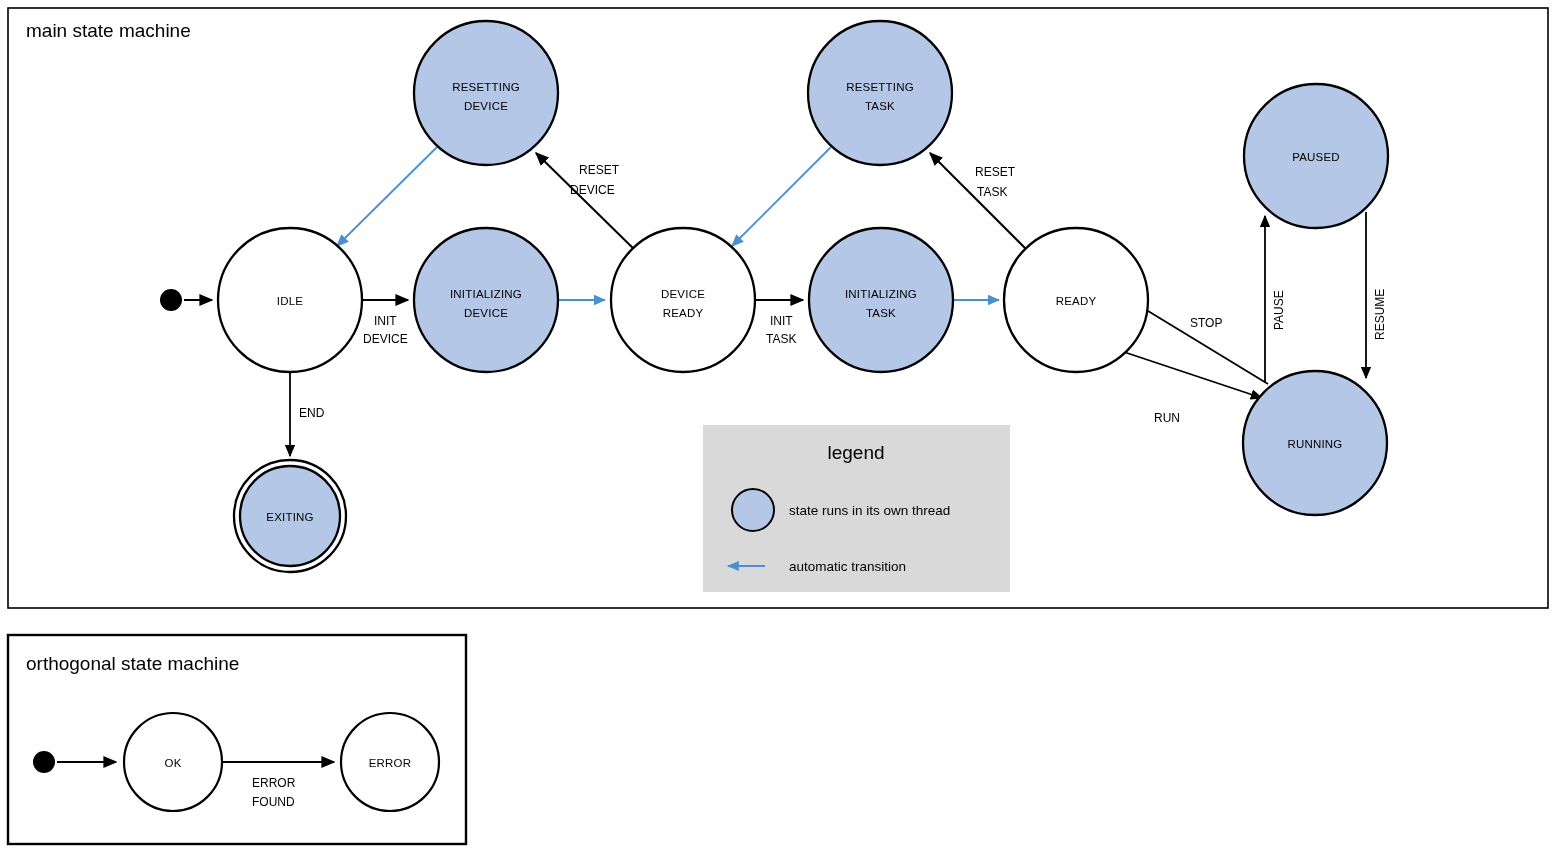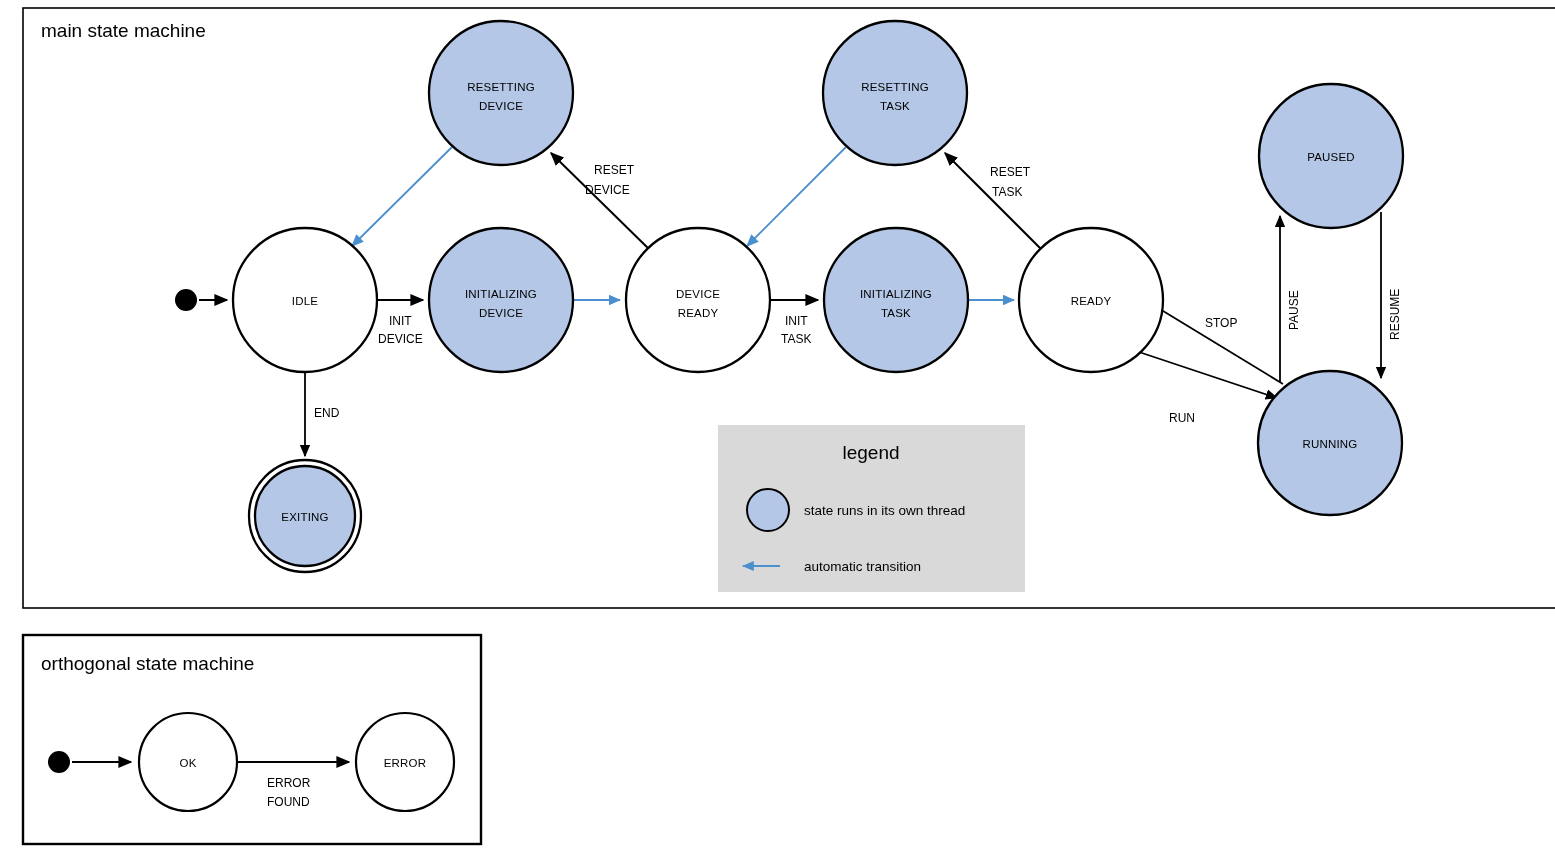--- a/index.html
+++ b/index.html
@@ -2,21 +2,21 @@
 <html><head>
 <meta charset="utf-8">
 <style>
   html,body{margin:0;padding:0;background:#ffffff;}
   body{
     width:1555px;height:852px;
     font-family:"Liberation Sans","DejaVu Sans",sans-serif;
     -webkit-font-smoothing:antialiased;
     overflow:hidden;
   }
-  #stage{position:relative;width:1393px;height:852px;padding-left:15px;}
+  #stage{position:relative;width:1393px;height:852px;}
   svg{display:block;}
   .frame-title{
     font-size:19px;fill:#000000;
   }
   .state-label{
     font-size:11.5px;fill:#000000;text-anchor:middle;
     letter-spacing:.2px;
   }
   .edge-label{
     font-size:12px;fill:#000000;

